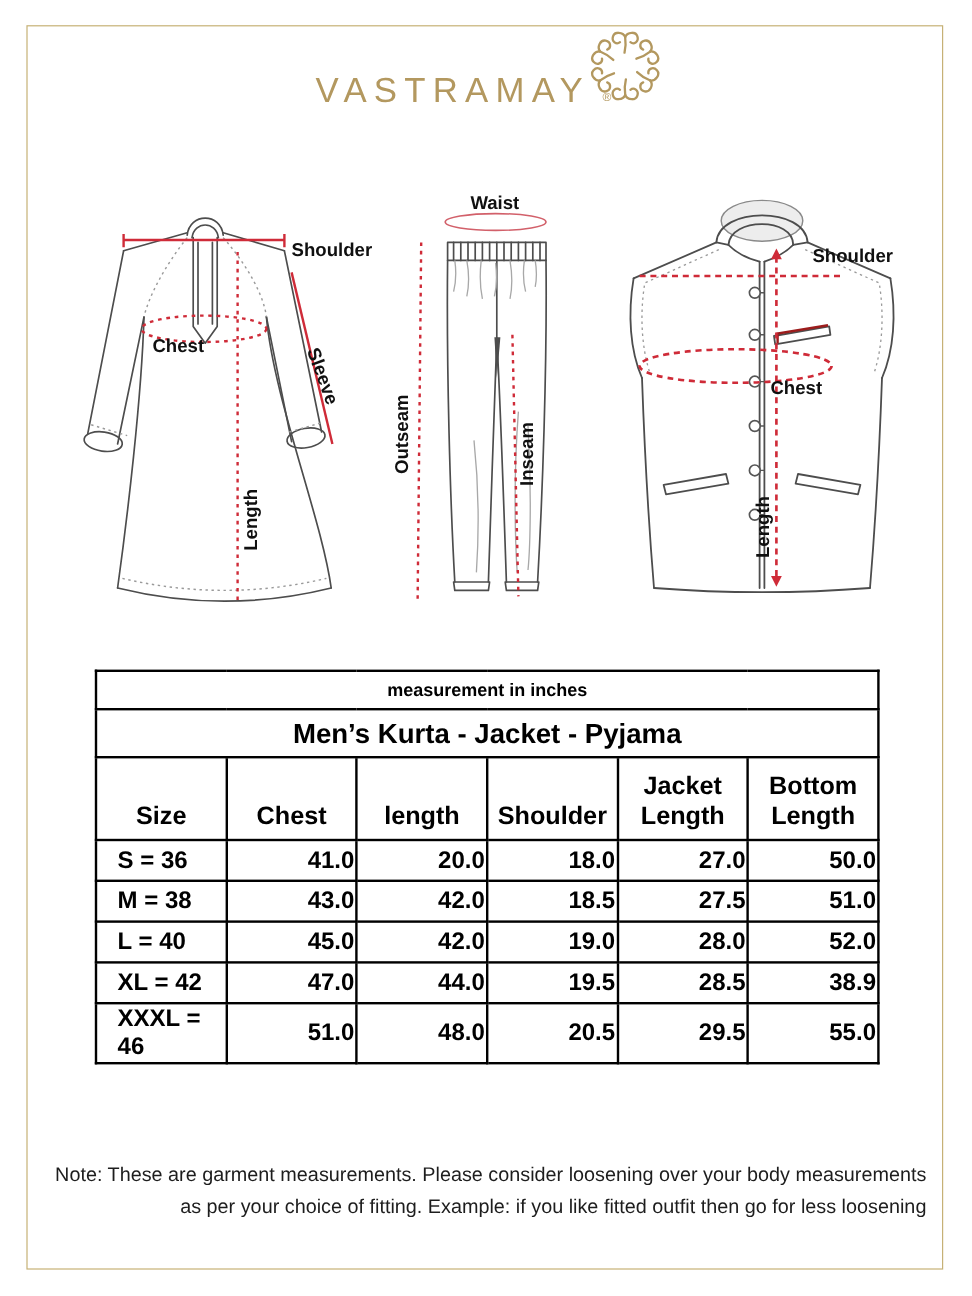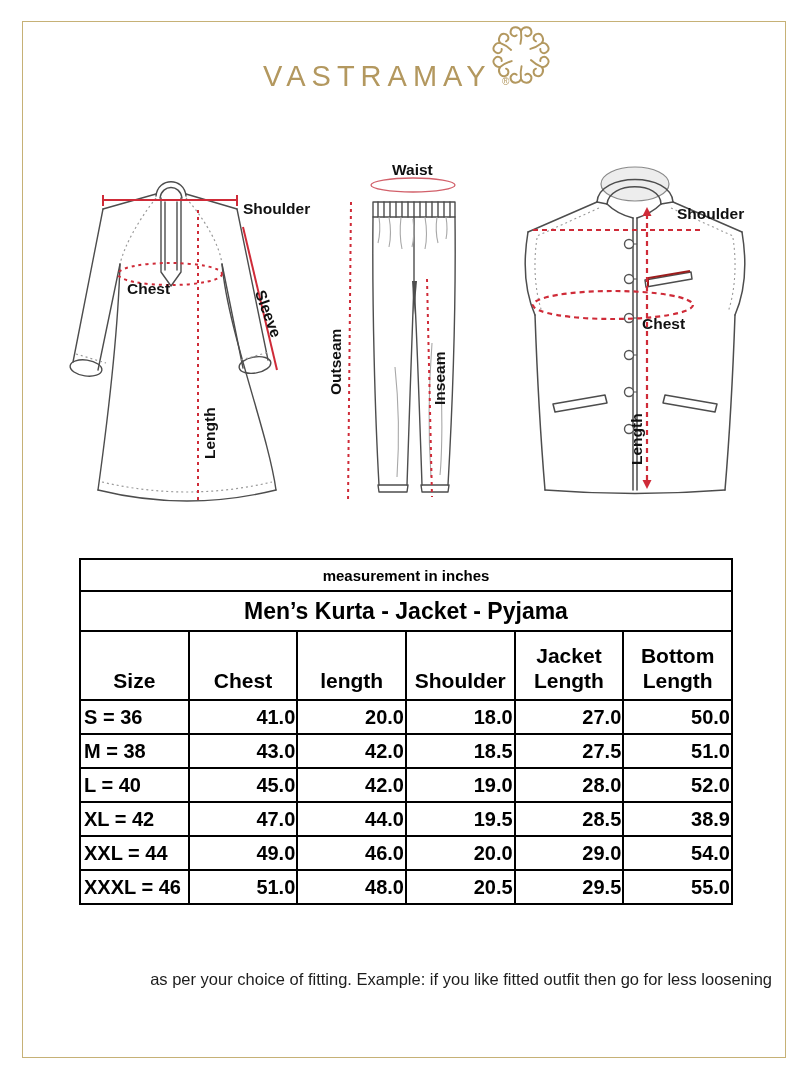--- a/index.html
+++ b/index.html
@@ -33,21 +33,21 @@
     color:#000;
   }
   table.size-table td, table.size-table th { border:2px solid #000; overflow:hidden; }
   .t-title  { height:36px; font-size:23px; font-weight:bold; text-align:center; }
   .t-sub    { height:28px; font-size:15px; font-weight:bold; text-align:center; }
   th.colhdr {
     height:62px; vertical-align:bottom; padding:0 1px 5px 1px;
     font-size:21px; font-weight:bold; text-align:center; line-height:1.22;margin-left:36px;
   }
   td.val  { height:30px; font-size:20px; font-weight:bold; text-align:right; vertical-align:middle; }
-  td.size { text-align:left; padding-left:3px; }
+  td.size { text-align:left; padding-left:17px; }
   .note {
     position:absolute; left:36px; top:966px; width:736px;
     text-align:right; font-size:16.5px; color:#1d1d1d; line-height:27px;
   }
 </style>
 </head>
 <body>
 
 <div class="frame"></div>
 
@@ -241,34 +241,27 @@
       </tr>
       <tr>
         <td class="val size">XL = 42</td>
         <td class="val">47.0</td>
         <td class="val">44.0</td>
         <td class="val">19.5</td>
         <td class="val">28.5</td>
         <td class="val">38.9</td>
       </tr>
       <tr>
-        <td class="val size">XXL = 44</td>
-        <td class="val">49.0</td>
-        <td class="val">46.0</td>
-        <td class="val">20.0</td>
-        <td class="val">29.0</td>
-        <td class="val">54.0</td>
-      </tr>
-      <tr>
         <td class="val size">XXXL = 46</td>
         <td class="val">51.0</td>
         <td class="val">48.0</td>
         <td class="val">20.5</td>
         <td class="val">29.5</td>
         <td class="val">55.0</td>
       </tr>
     </tbody>
   </table>
 </div>
 
 <div class="note">
+  <div>Note: These are garment measurements. Please consider loosening over your body measurements</div>
   <div>as per your choice of fitting. Example: if you like fitted outfit then go for less loosening</div>
 </div>
 
 </body></html>

